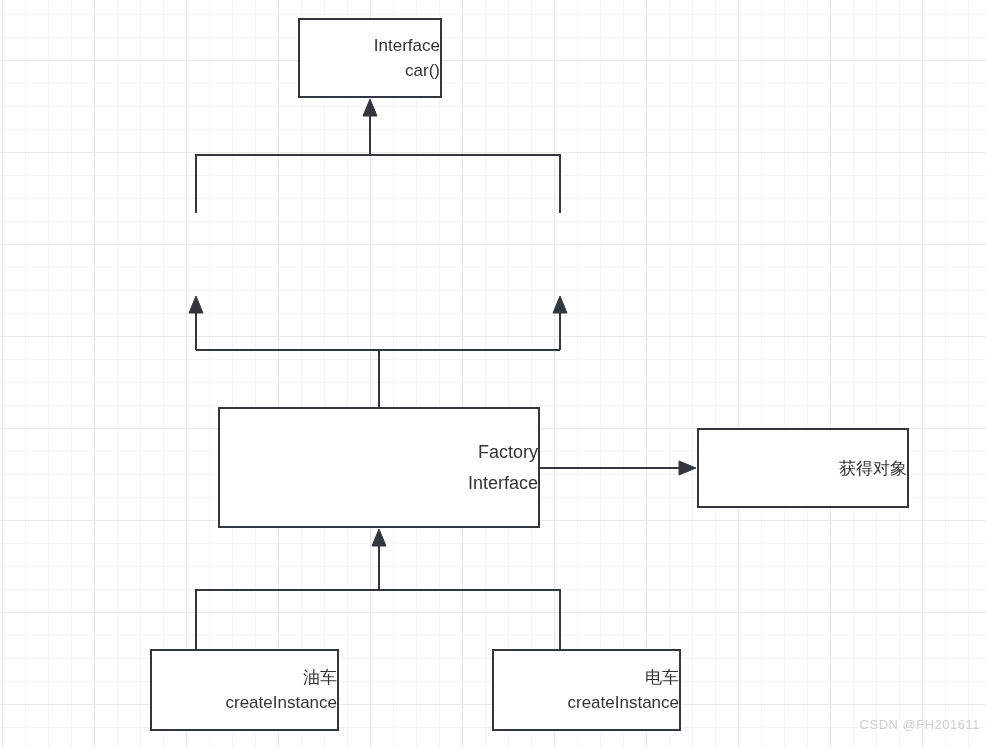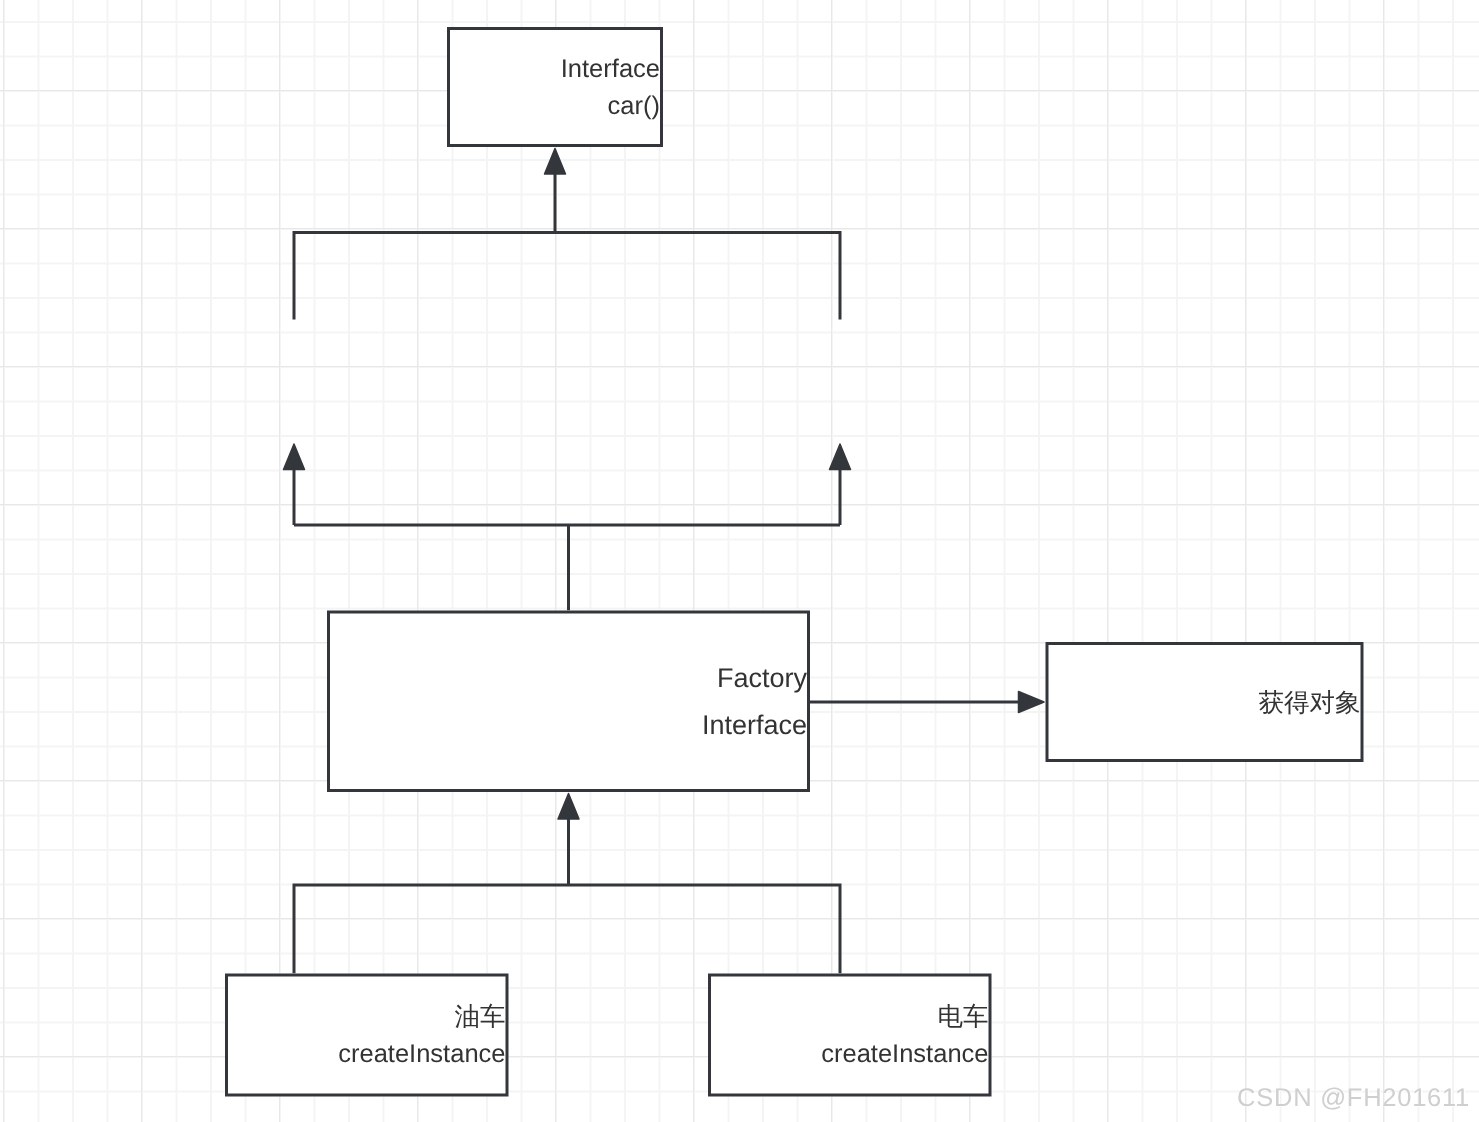--- a/index.html
+++ b/index.html
@@ -61,22 +61,22 @@
     white-space: nowrap;
   }
   .node.large {
     font-size: 18px;
     line-height: 31px;
   }
 
   .watermark {
     position: absolute;
     right: 6px;
-    bottom: 6px;
-    font-size: 17px;
+    bottom: 16px;
+    font-size: 13px;
     color: var(--watermark);
     text-shadow: 1px 1px 0 rgba(255,255,255,0.9);
     letter-spacing: 0.5px;
   }
 </style>
 </head>
 <body>
 
 <div class="canvas">
 
@@ -123,20 +123,20 @@
 
   <div class="node" style="left:697px; top:428px; width:212px; height:80px;">
     <span>获得对象</span>
   </div>
 
   <div class="node" style="left:102px; top:649px; width:189px; height:82px;margin-left:48px;">
     <span>油车</span>
     <span>createInstance</span>
   </div>
 
-  <div class="node" style="left:472px; top:649px; width:189px; height:82px;">
+  <div class="node" style="left:492px; top:649px; width:189px; height:82px;">
     <span>电车</span>
     <span>createInstance</span>
   </div>
 
   <div class="watermark">CSDN @FH201611</div>
 
 </div>
 
 </body></html>

